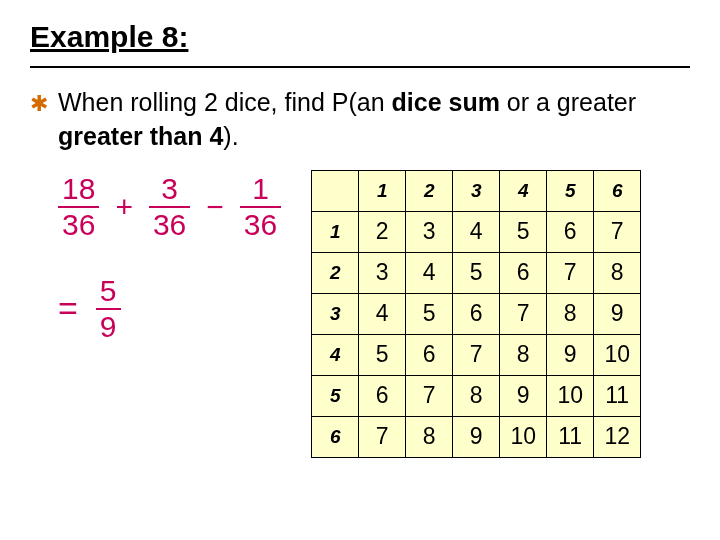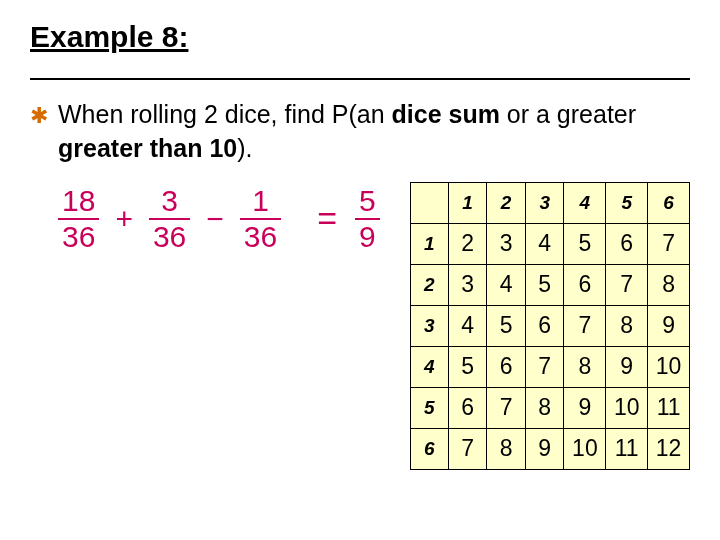--- a/index.html
+++ b/index.html
@@ -8,21 +8,21 @@
     font-family: Arial, Helvetica, sans-serif;
     background: #fff;
     width: 720px;
     height: 540px;
     box-sizing: border-box;
     color: #000;
   }
   .title {
     font-size: 30px;
     font-weight: bold;
-    margin-bottom: 24px;
+    margin-bottom: 12px;
     text-decoration: underline;
   }
   .hr {
     border: none;
     border-top: 2.5px solid #000;
     margin: 0 0 18px 0;
   }
   .prompt {
     font-size: 25px;
     line-height: 1.35;
@@ -41,20 +41,21 @@
   .content-row {
     display: flex;
     align-items: flex-start;
     gap: 30px;
     margin-left: 28px;
   }
   .math {
     font-family: "Comic Sans MS", "Segoe Script", cursive, sans-serif;
     font-size: 30px;
     display: flex;
+    flex-direction: column;
     gap: 36px;
     margin-top: 6px;
   }
   .expr-line1 {
     display: flex;
     align-items: center;
     gap: 16px;
     color: #c9005a;
   }
   .frac {
@@ -106,21 +107,21 @@
   }
 </style>
 </head>
 <body>
 
 <div class="title">Example 8:</div>
 <hr class="hr">
 
 <p class="prompt">
   <span class="bullet-icon">✱</span>
-  <span>When rolling 2 dice, find P(an </span><b>dice sum</b><span> or a greater </span><b>greater than 10</b><span>).</span>
+  <span>When rolling 2 dice, find P(an </span><b>dice sum</b><span> or a greater </span><b>greater than 4</b><span>).</span>
 </p>
 
 <div class="content-row">
   <div class="math">
     <div class="expr-line1">
       <span class="frac">
         <span class="num">18</span>
         <span class="den">36</span>
       </span>
       <span class="op">+</span>

